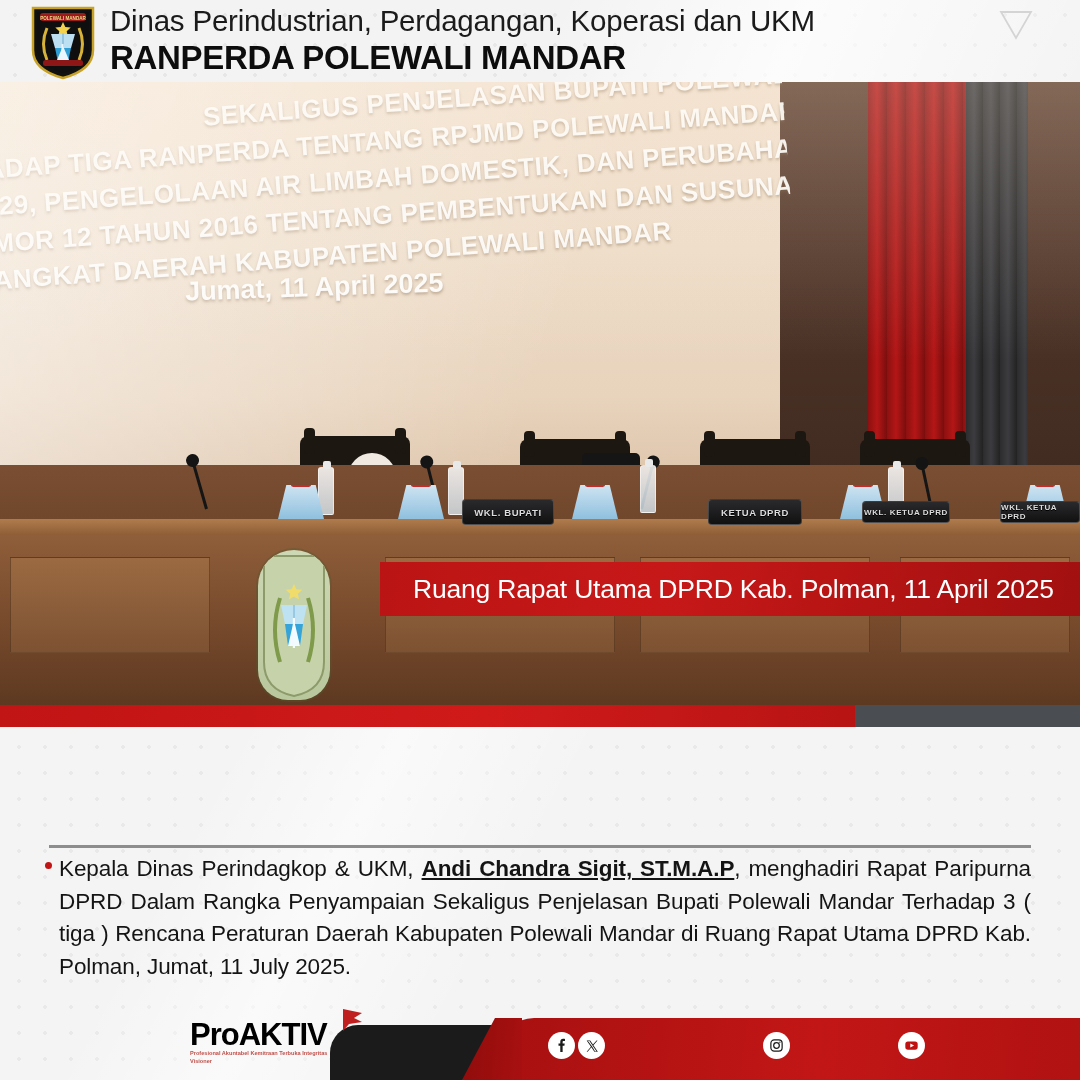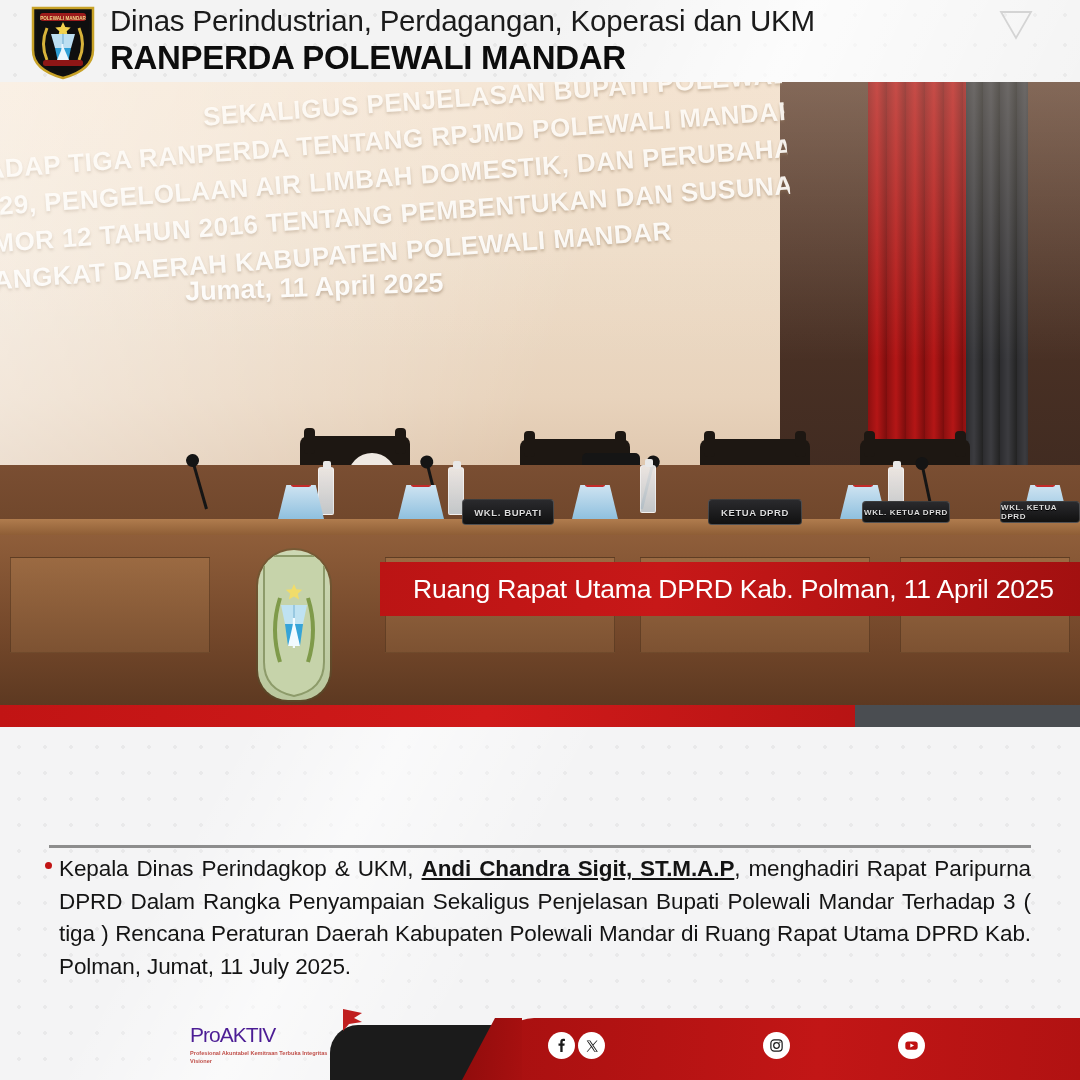--- a/index.html
+++ b/index.html
@@ -237,21 +237,21 @@
   .redshape:before{
     content:""; position:absolute; left:-38px; bottom:0; width:60px; height:62px;
     background:linear-gradient(95deg,#8f0c0c,#a81010);
     clip-path:polygon(55% 0, 100% 0, 100% 100%, 0 100%);
   }
   .berakhlak{ position:absolute; left:36px; bottom:13px; width:160px; }
   .ber-main{ font-size:26px; font-weight:800; color:#b51f1f; letter-spacing:-0.6px; line-height:27px; }
   .ber-tag{ font-size:6.3px; color:#c0504a; line-height:8.4px; font-weight:600; letter-spacing:.1px; }
   .ber-arrow{ position:absolute; right:-12px; top:-8px; width:18px; height:22px; }
   .proaktiv{ position:absolute; left:190px; bottom:15px; width:160px; }
-  .pro-main{ font-size:21px; font-weight:400; color:#4c1d95; letter-spacing:-1px; line-height:31px; }
+  .pro-main{ font-size:31px; font-weight:700; color:#000000; letter-spacing:-1px; line-height:31px; }
   .pro-tag{ font-size:5.6px; color:#c0504a; line-height:7.5px; font-weight:600; }
   .pro-flag{ position:absolute; right:-14px; top:-12px; width:24px; height:26px; }
   .socials{ position:absolute; bottom:18px; left:0; width:1080px; height:30px; }
   .soc{
     position:absolute; width:27px; height:27px; border-radius:50%;
     background:#fff; display:flex; align-items:center; justify-content:center;
   }
   .soc svg{ display:block; }
 </style>
 </head>

